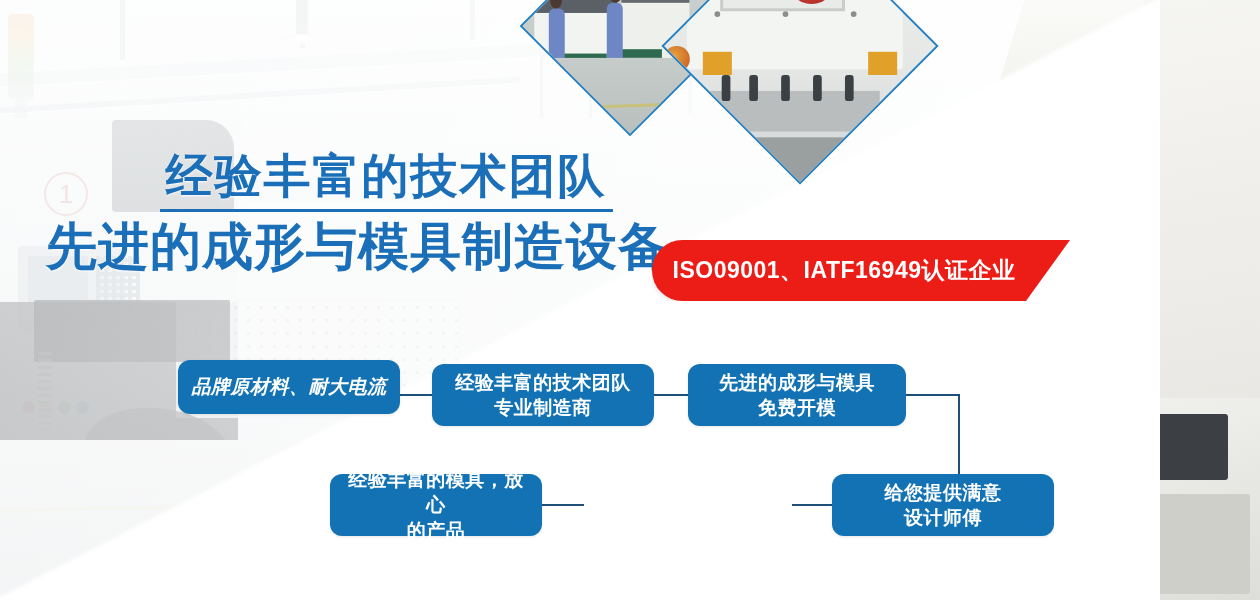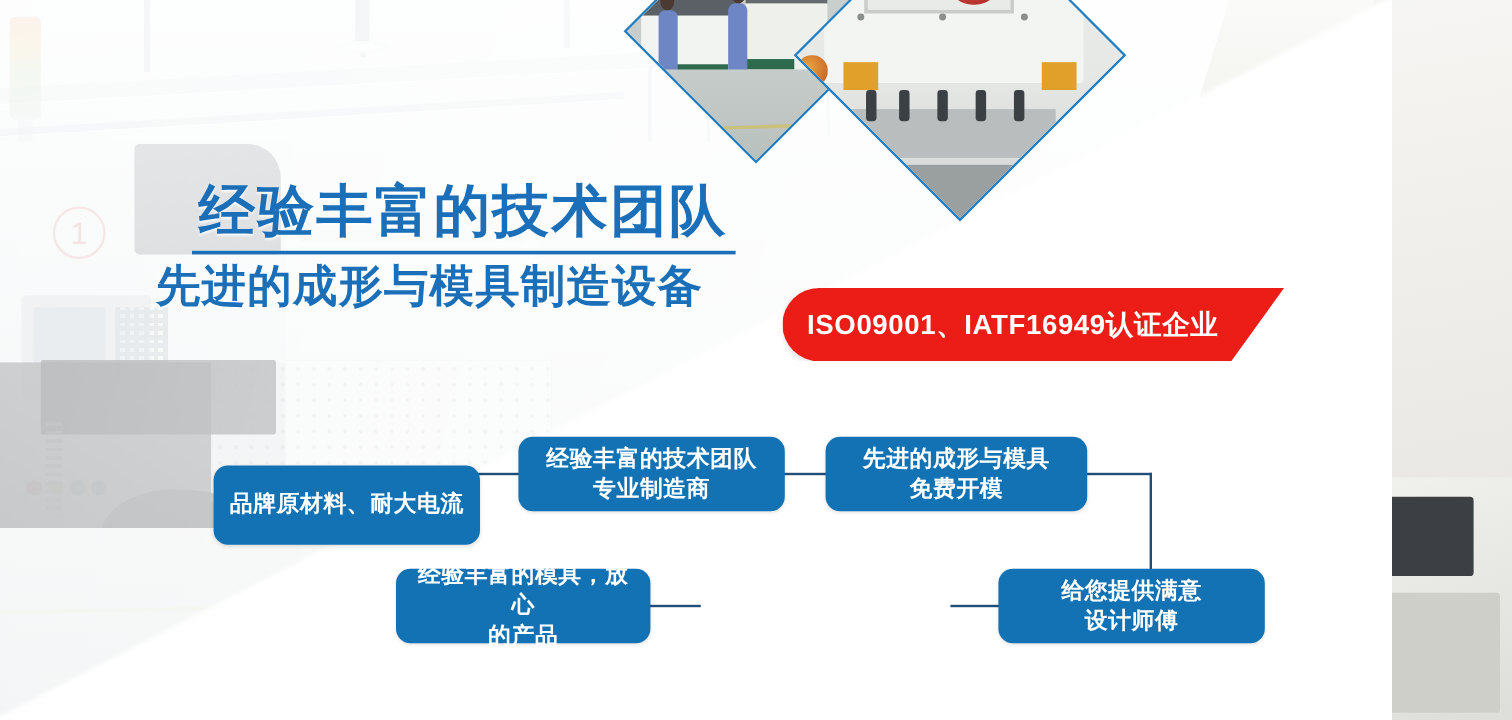--- a/index.html
+++ b/index.html
@@ -235,21 +235,21 @@
   .headline {
     position:absolute; left:28px; top:150px; width:660px;
     color:#1a6fb8;
     font-weight:bold;
     line-height:1.12;
     text-align:center;
     text-shadow:0 1px 2px rgba(255,255,255,.9);
   }
   .hl1 { font-size:47px; letter-spacing:2px; display:inline-block;
          border-bottom:3px solid #1a6fb8; padding:0 6px 6px 6px; margin-left:56px;}
-  .hl2 { font-size:37px; letter-spacing:1px; margin-top:6px; }
+  .hl2 { font-size:51px; letter-spacing:1px; margin-top:6px; }
 
   
   .badge {
     position:absolute; left:652px; top:240px;
     width:418px; height:61px;
     background:#ec1c16;
     border-radius:32px 0 0 32px;
     clip-path: polygon(0 0, 100% 0, calc(100% - 44px) 100%, 0 100%);
     display:flex; align-items:center; justify-content:center;
     box-shadow:0 2px 5px rgba(0,0,0,.12);
@@ -266,21 +266,21 @@
     background:#1272b4;
     border-radius:12px;
     color:#fff;
     display:flex; align-items:center; justify-content:center;
     text-align:center;
     font-size:19px; font-weight:bold; line-height:1.32;
     letter-spacing:.5px;
     box-shadow:0 1px 3px rgba(0,0,0,.10);
     padding:0 12px;
   }
-  #n1 { left:178px; top:388px; width:222px; height:66px; }
+  #n1 { left:178px; top:360px; width:222px; height:54px;font-style:italic; }
   #n2 { left:432px; top:364px; width:222px; height:62px; }
   #n3 { left:688px; top:364px; width:218px; height:62px; }
   #n4 { left:330px; top:474px; width:212px; height:62px; }
   #n5 { left:582px; top:474px; width:212px; height:62px; }
   #n6 { left:832px; top:474px; width:222px; height:62px; }
 
   .conn { position:absolute; background:#1f4e79; }
   #c1 { left:398px; top:394px; width:36px;  height:2px; }
   #c2 { left:652px; top:394px; width:38px;  height:2px; }
   #c3 { left:904px; top:394px; width:56px;  height:2px; }

